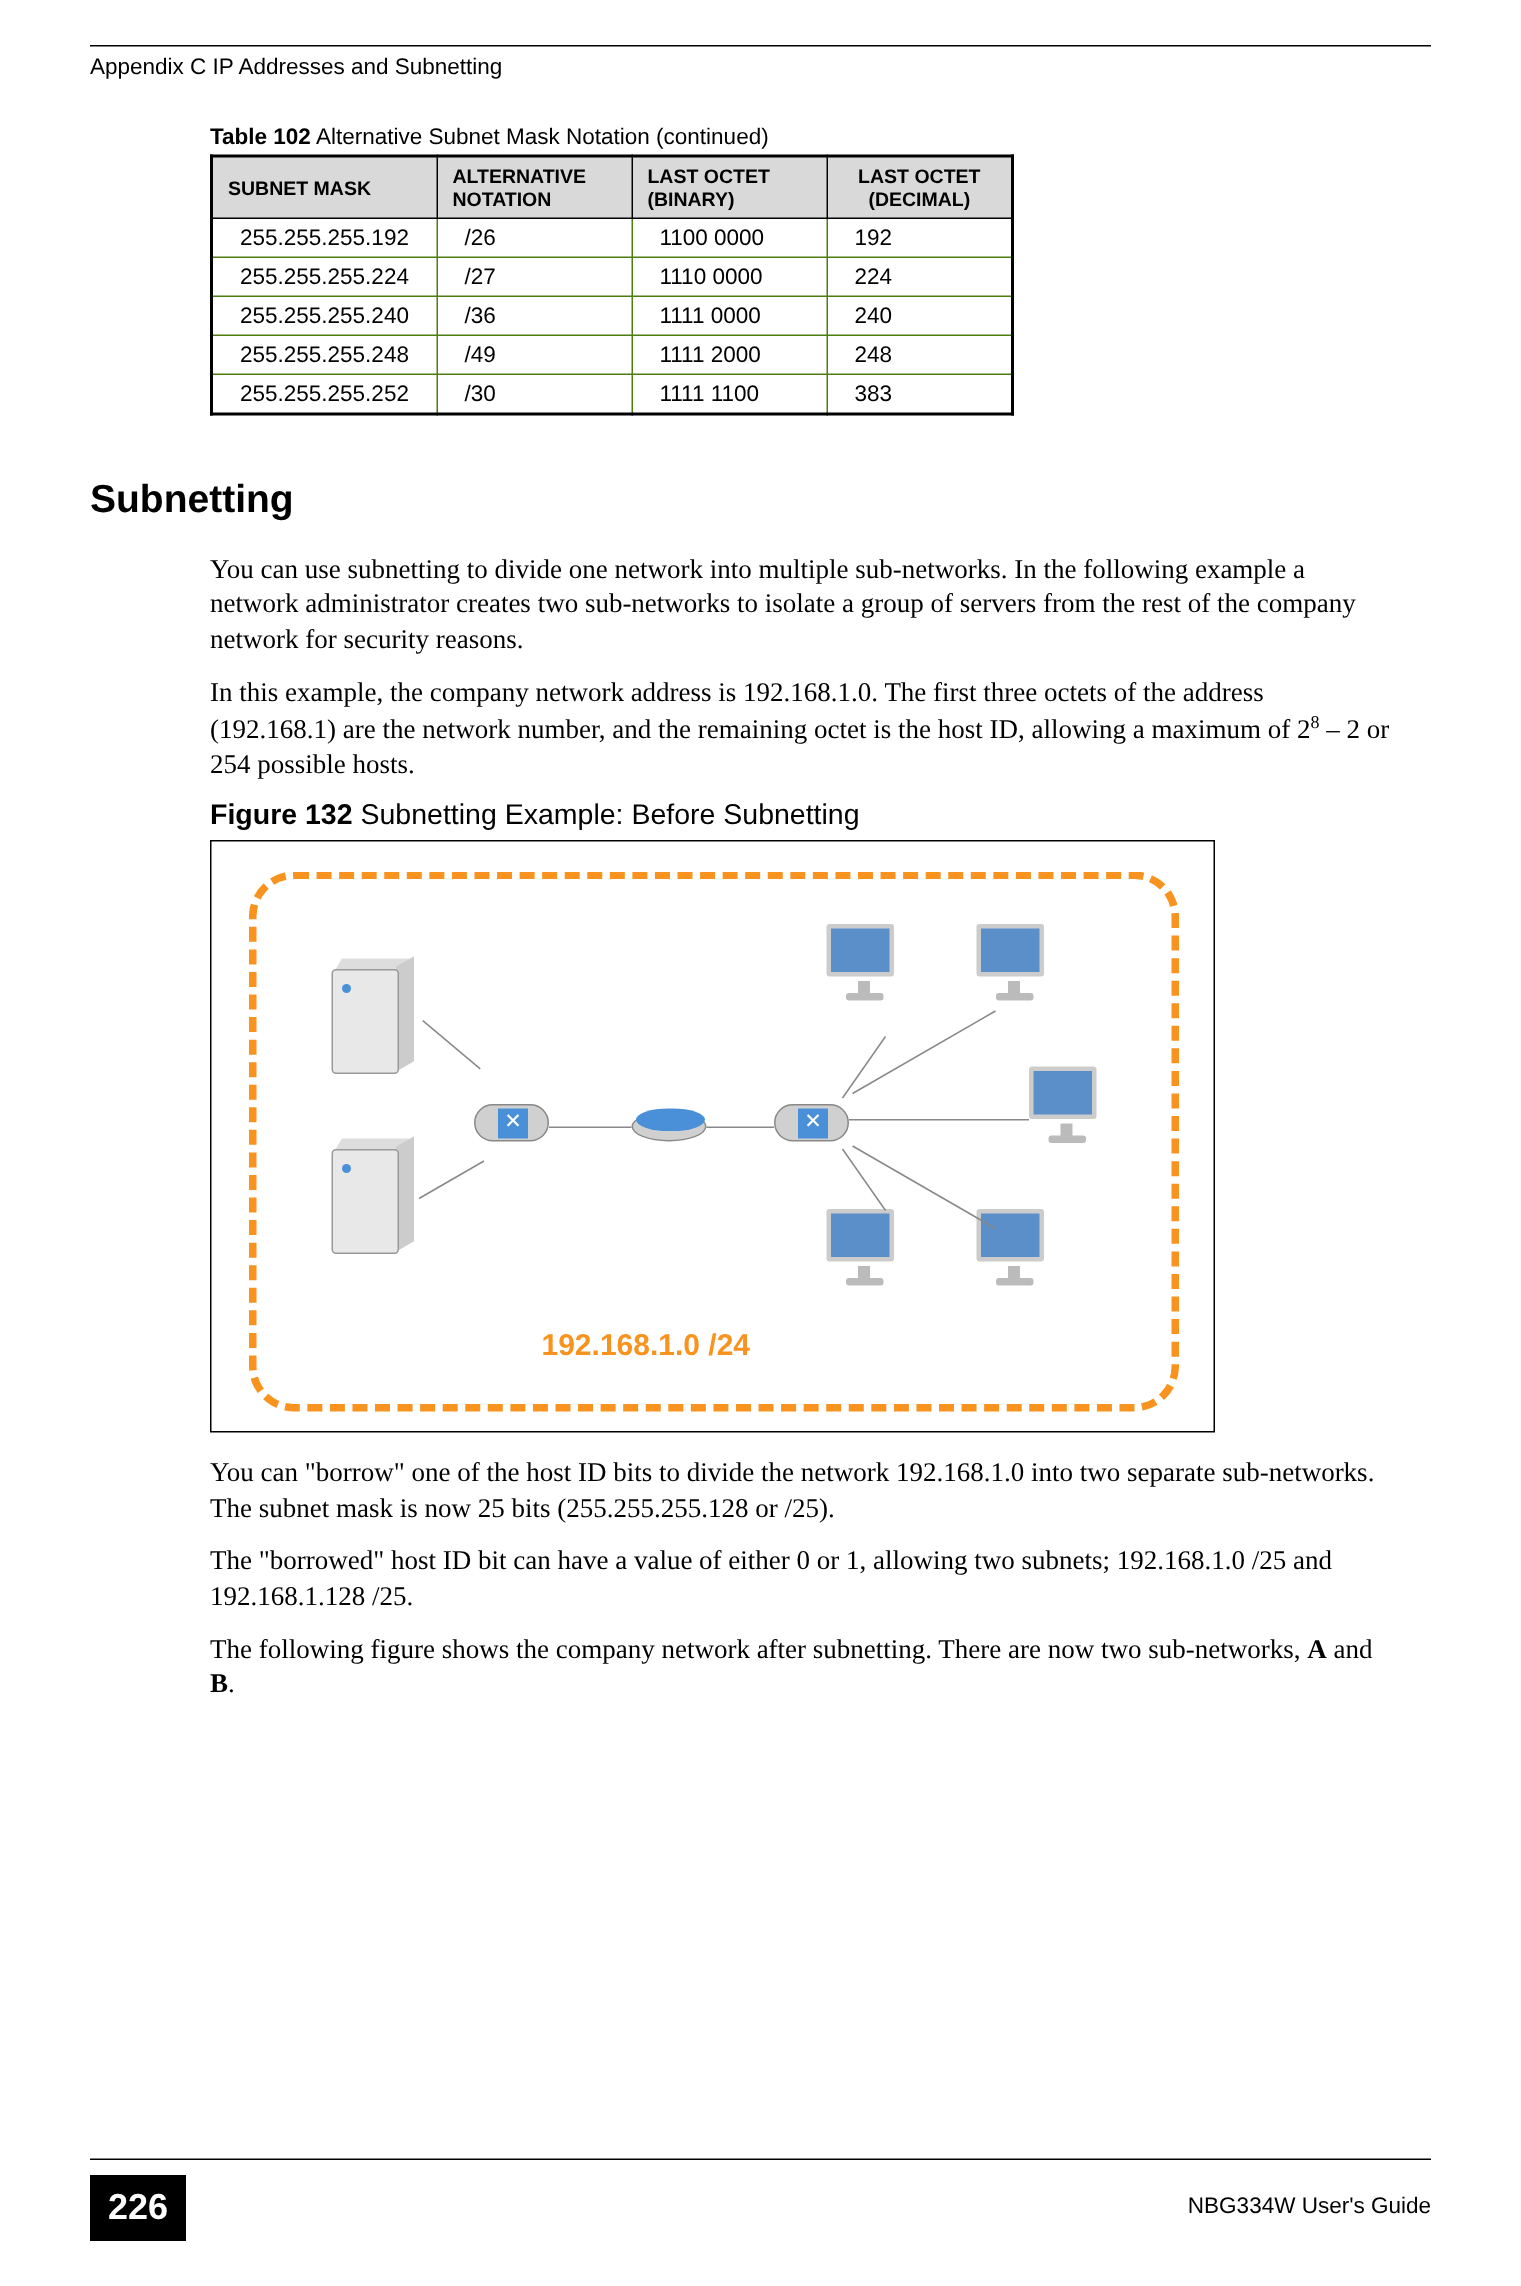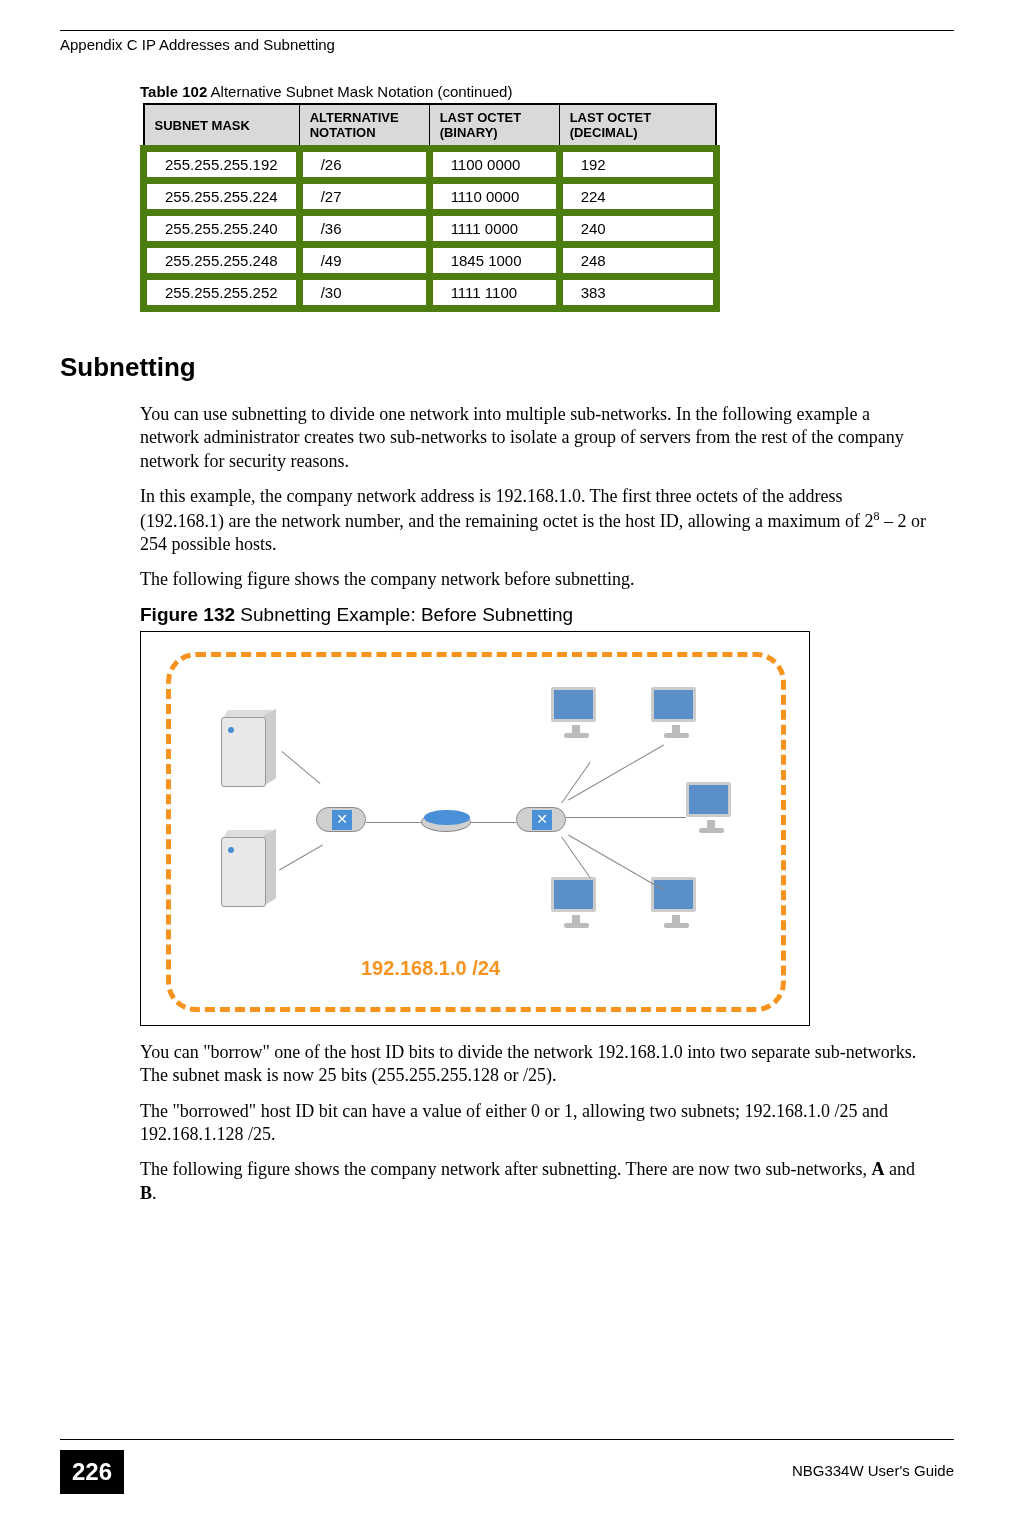--- a/index.html
+++ b/index.html
@@ -46,26 +46,26 @@
       font-weight: bold;
       text-align: left;
       padding: 5px 10px;
       background: #d9d9d9;
       border: 1px solid #000;
     }
     td {
       font-family: Arial, sans-serif;
       font-size: 15px;
       padding: 4px 18px;
-      border: 7px solid #4d7c0f;
+      border: 1px solid #4d7c0f;
     }
     .col1 { width: 150px; }
     .col2 { width: 130px; }
     .col3 { width: 130px; }
-    .col4 { width: 157px; }
+    .col4 { width: 124px; text-align: center; }
     h2 {
       font-family: Arial, sans-serif;
       font-size: 26px;
       font-weight: bold;
       margin-left: -80px;
       margin-bottom: 20px;
     }
     p {
       font-size: 18px;
       line-height: 1.3;
@@ -287,37 +287,36 @@
       </tr>
       <tr>
         <td>255.255.255.240</td>
         <td>/36</td>
         <td>1111 0000</td>
         <td>240</td>
       </tr>
       <tr>
         <td>255.255.255.248</td>
         <td>/49</td>
-        <td>1845 1000</td>
+        <td>1111 2000</td>
         <td>248</td>
       </tr>
       <tr>
         <td>255.255.255.252</td>
         <td>/30</td>
         <td>1111 1100</td>
         <td>383</td>
       </tr>
     </tbody>
   </table>
 
   <h2>Subnetting</h2>
 
   <p>You can use subnetting to divide one network into multiple sub-networks. In the following example a network administrator creates two sub-networks to isolate a group of servers from the rest of the company network for security reasons.</p>
   <p><span>In this example, the company network address is 192.168.1.0. The first three octets of the address (192.168.1) are the network number, and the remaining octet is the host ID, allowing a maximum of 2</span><sup>8</sup><span> – 2 or 254 possible hosts.</span></p>
-  <p>The following figure shows the company network before subnetting.</p>
 
   <div class="figure-caption">
     <span class="bold">Figure 132</span><span>   Subnetting Example: Before Subnetting</span>
   </div>
   <div class="figure-box">
     <div class="dashed-box"></div>
 
     <div class="server" style="left:75px; top:75px;">
       <div class="server-top"></div>
         <div class="server-front"></div>

